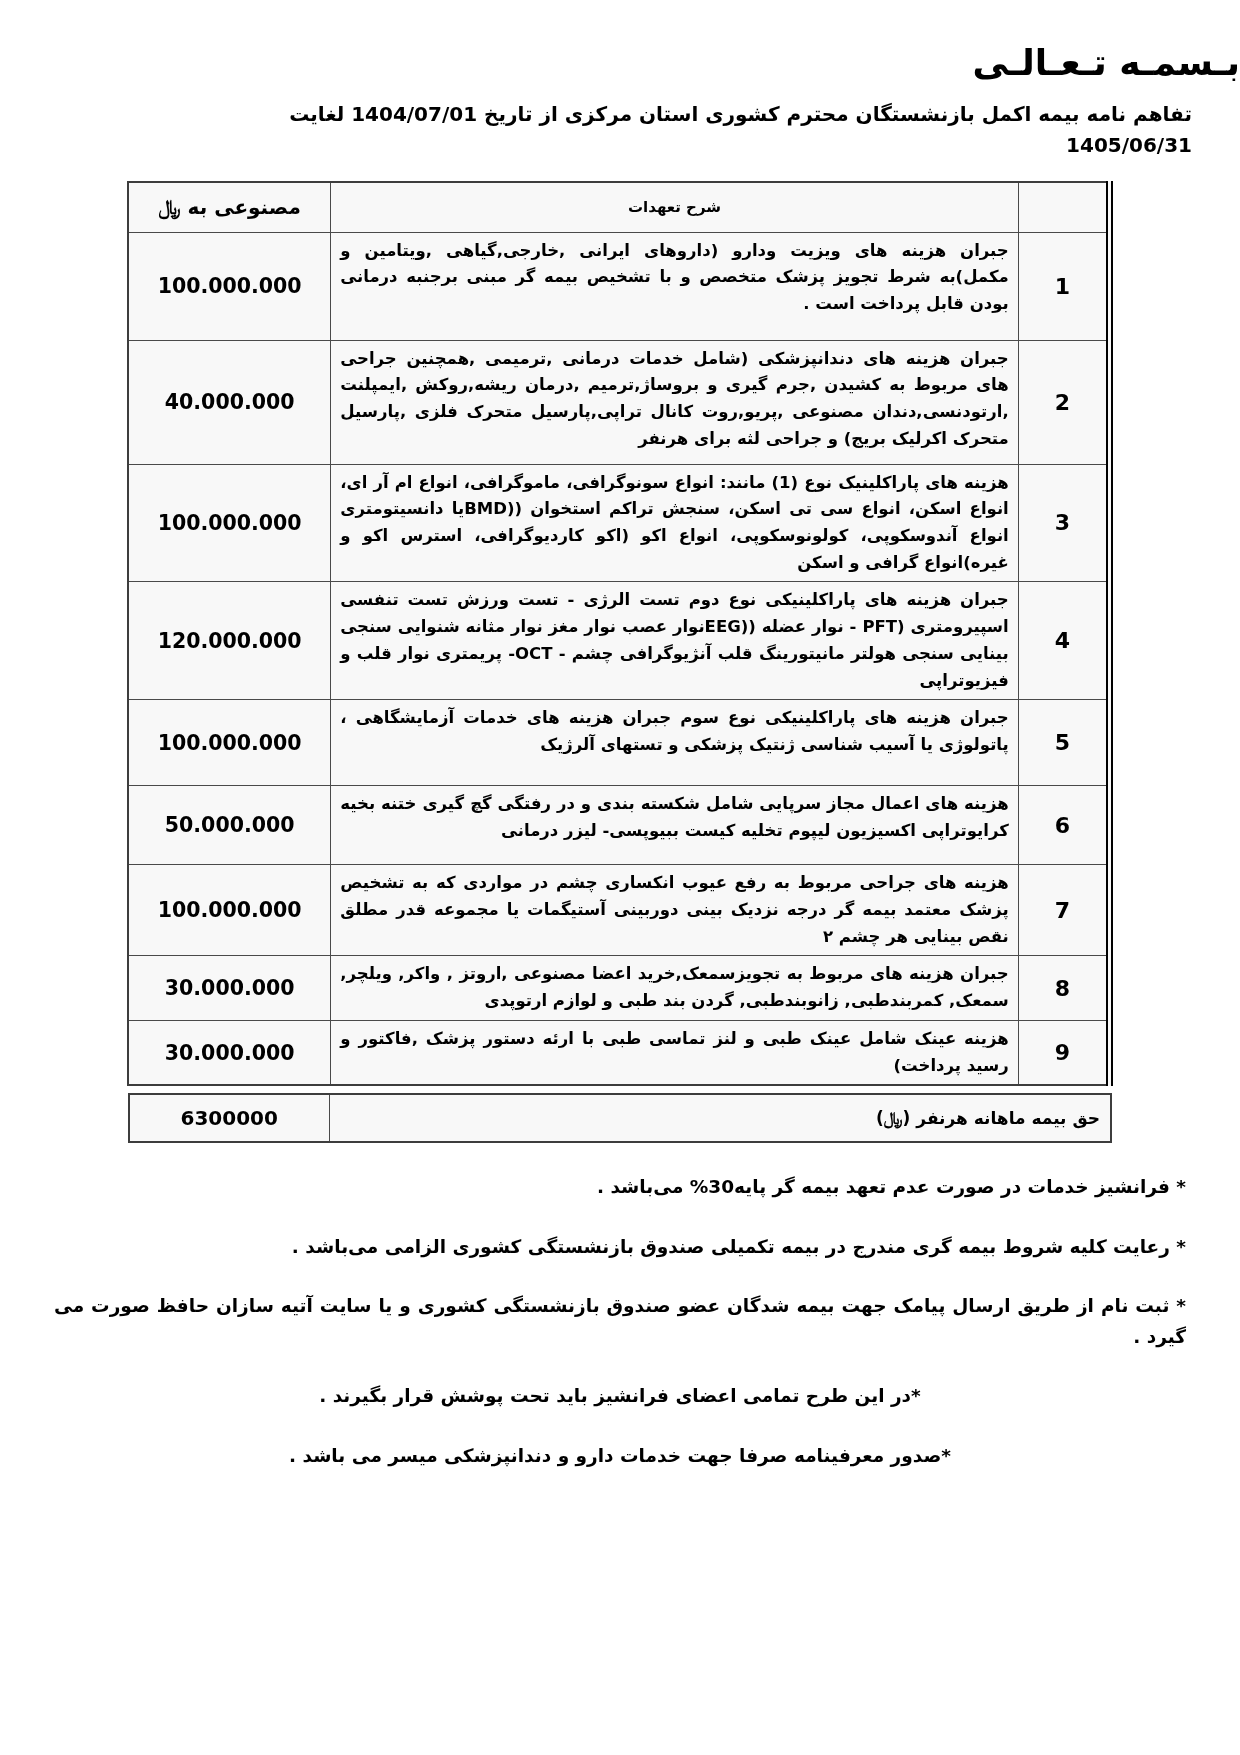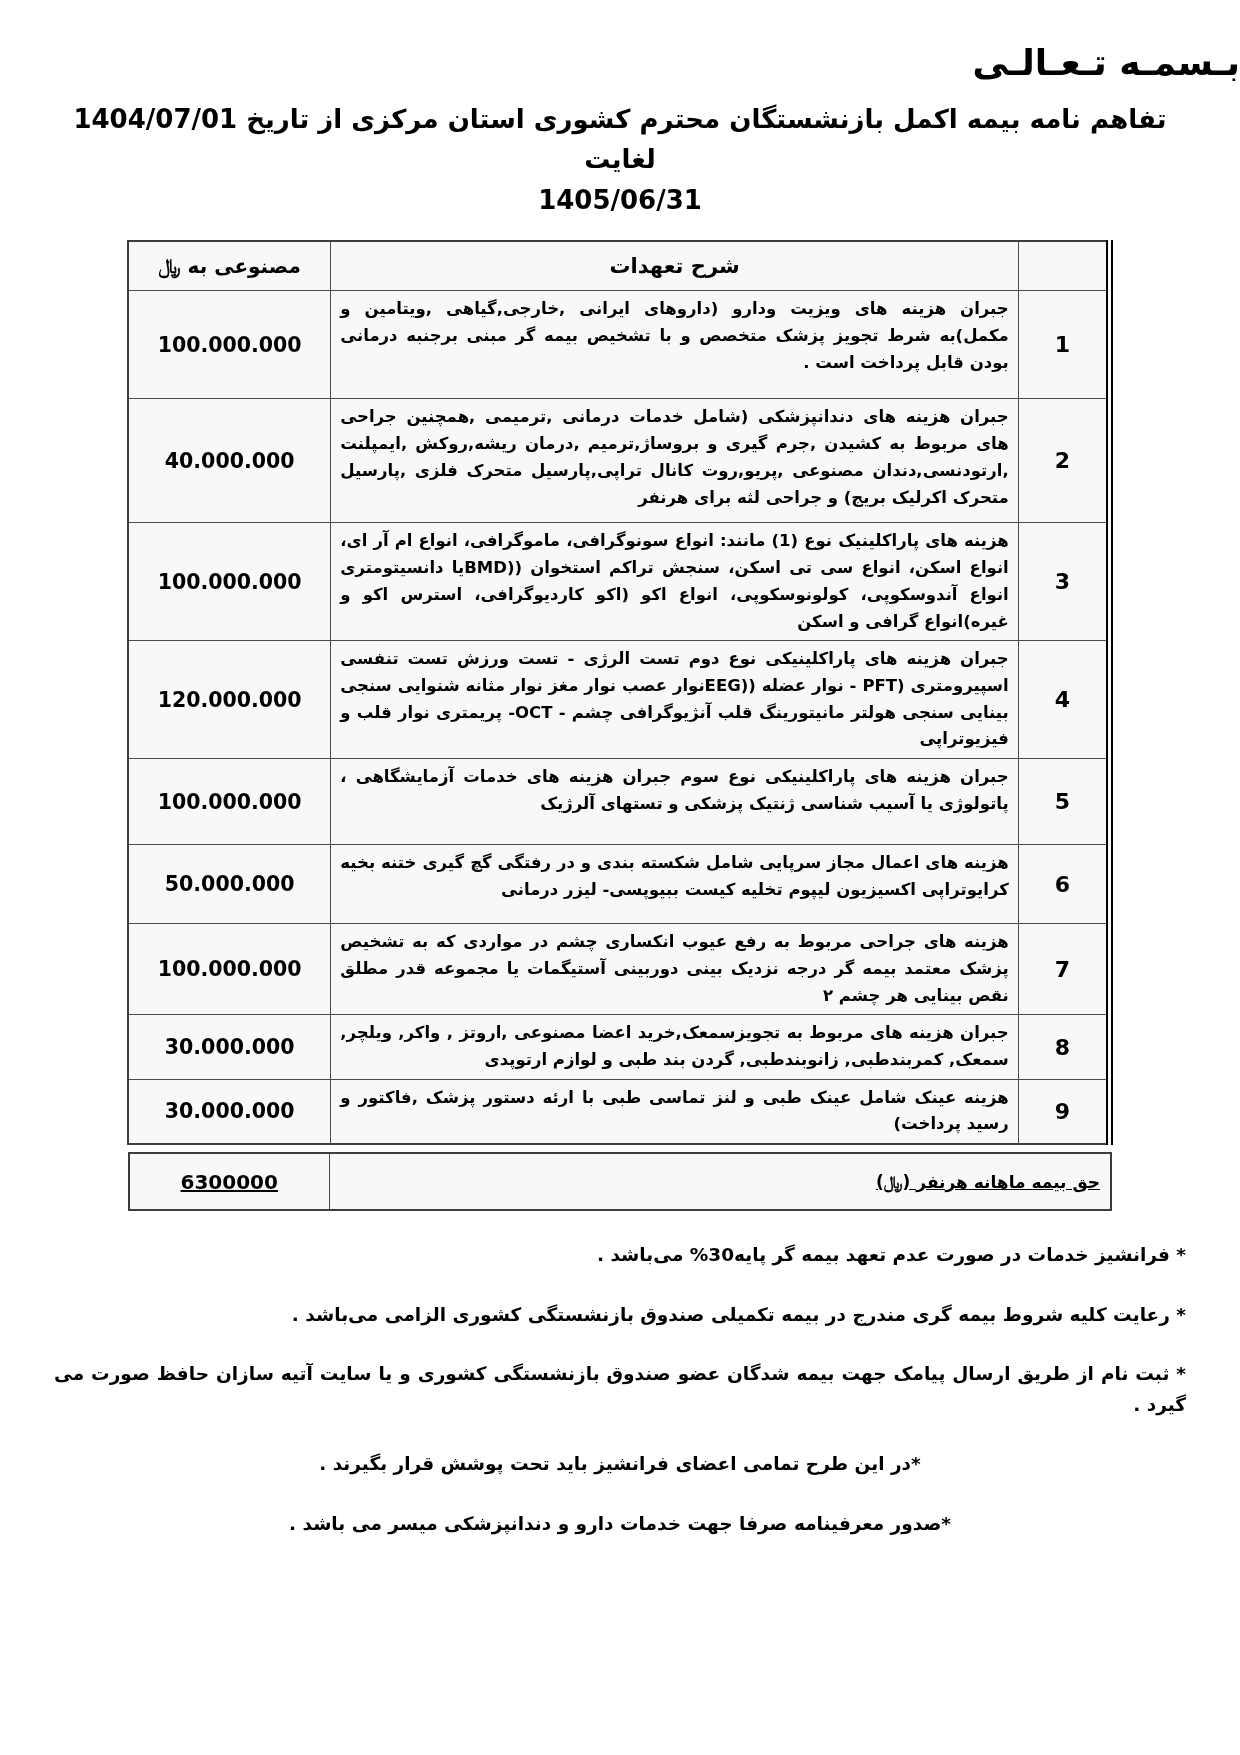--- a/index.html
+++ b/index.html
@@ -14,22 +14,21 @@
     direction: rtl;
     overflow: hidden;
   }
   .doc-title {
     text-align: right;
     font-size: 36px;
     padding-top: 42px;
     letter-spacing: 2px;
   }
   .doc-subtitle {
-    text-align: center;
-    font-size: 26px;
+    font-size: 20px;
     margin-top: 16px;
     line-height: 1.55;
     padding: 0 48px;
   }
   .table-wrap {
     width: 986px;
     margin: 20px auto 0 auto;
   }
   table.main {
     width: 100%;
@@ -47,21 +46,21 @@
   th.col-num, td.col-num {
     width: 90px;
     text-align: center;
     vertical-align: middle;
     font-size: 22px;
   }
   th.col-desc {
     width: 678px;
     text-align: center;
     vertical-align: middle;
-    font-size: 21px;
+    font-size: 15px;
   }
   td.col-desc {
     width: 678px;
     text-align: justify;
     text-justify: inter-word;
     vertical-align: top;
     font-size: 16.5px;
     line-height: 1.62;
     padding-top: 8px;
   }
@@ -86,23 +85,22 @@
     width: 982px;
     margin: 7px auto 0 auto;
     border-collapse: collapse;
     background: #f8f8f8;
     border: 2px solid #3d3d3d;
     table-layout: fixed;
   }
   table.footer-row td {
     border: 1px solid #4a4a4a;
     padding: 6px 10px;
-    height: 57px;
+    height: 48px;
     vertical-align: middle;
-    text-decoration: underline;
   }
   td.f-desc { width: 782px; text-align: right; font-size: 17px; }
   td.f-amt  { width: 200px; text-align: center; font-size: 20px; }
   .footnotes {
     width: 1132px;
     margin: 16px auto 0 auto;
     font-size: 18.5px;
   }
   .fn { margin-top: 29px; line-height: 1.65; }
   .fn-right   { text-align: right; }

